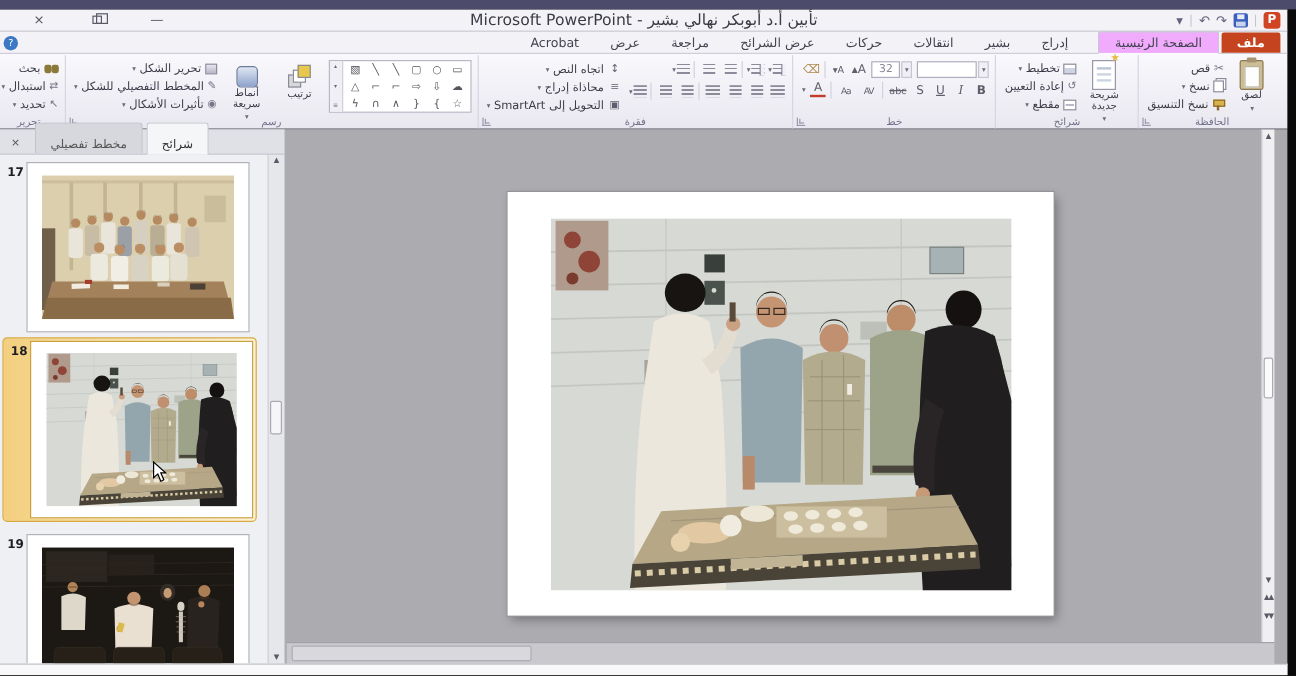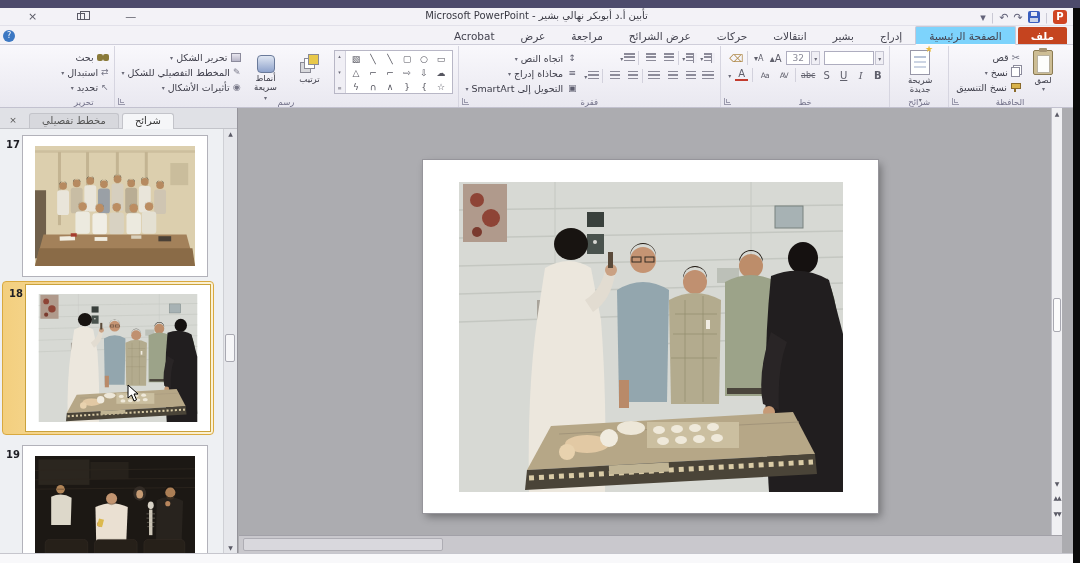--- a/index.html
+++ b/index.html
@@ -6,32 +6,32 @@
   *{box-sizing:border-box;}
   .screen{position:relative;width:1080px;height:563px;overflow:hidden;
     font-family:"DejaVu Sans",sans-serif;background:#0a0a0a;-webkit-font-smoothing:antialiased;}
   
   .top-strip{position:absolute;top:0;left:0;width:1080px;height:8px;background:#4d4b6c;}
   .titlebar{position:absolute;top:8px;left:0;width:1073px;height:18px;background:#f3f2f7;border-bottom:1px solid #e2e1ea;}
   .win-controls{position:absolute;left:28px;top:0;height:18px;display:flex;gap:40px;align-items:center;color:#5a5a66;font-size:11px;}
   .win-controls .wc{cursor:default;line-height:10px;}
   .restore-glyph{display:inline-block;width:8px;height:7px;border:1px solid #5a5a66;position:relative;background:#f3f2f7;}
   .restore-glyph:before{content:"";position:absolute;left:2px;top:-3px;width:8px;height:7px;border:1px solid #5a5a66;}
-  .title-text{position:absolute;left:0;right:0;top:2px;text-align:center;font-size:10px;color:#3a3a44;}
+  .title-text{position:absolute;left:0;right:0;top:2px;text-align:center;font-size:13px;color:#3a3a44;}
   .qat{position:absolute;right:6px;top:1px;height:16px;display:flex;align-items:center;gap:5px;direction:ltr;color:#63637a;font-size:11px;}
   .qat .sep{color:#c3c2cf;font-size:10px;}
   .icon-save{display:inline-block;width:12px;height:12px;background:#3a5fbf;border-radius:2px;position:relative;}
   .icon-save:before{content:"";position:absolute;left:3px;top:1px;width:6px;height:4px;background:#e8ecf5;}
   .icon-save:after{content:"";position:absolute;left:2px;bottom:1px;width:8px;height:4px;background:#c9d4ea;}
   .icon-app{display:inline-block;width:14px;height:14px;background:#d04423;border-radius:3px;color:#fff;font-size:10px;font-weight:bold;text-align:center;line-height:14px;}
   
   .tabsrow{position:absolute;top:26px;left:0;width:1073px;height:19px;background:#f3f2f7;border-bottom:1px solid #cfceda;direction:rtl;display:flex;align-items:flex-end;padding:0 6px 0 0;}
   .tab{padding:3px 13px 2px;font-size:10.5px;color:#444450;white-space:nowrap;cursor:default;}
   .tab.file{background:#c5441f;color:#fff;border-radius:2px 2px 0 0;margin-left:2px;font-weight:bold;}
-  .tab.active{background:#7dd3fc;border:1px solid #c9c8d6;border-bottom:1px solid #fbfbfd;border-radius:2px 2px 0 0;margin-bottom:-1px;}
+  .tab.active{background:#f0abfc;border:1px solid #c9c8d6;border-bottom:1px solid #fbfbfd;border-radius:2px 2px 0 0;margin-bottom:-1px;margin-left:12px;}
   .help-btn{position:absolute;left:3px;top:30px;width:12px;height:12px;border-radius:50%;background:#3c78c3;color:#fff;font-size:8px;text-align:center;line-height:12px;}
   
   .ribbon{position:absolute;top:45px;left:0;width:1073px;height:63px;background:linear-gradient(#f9f8fc,#e9e8f0);border-bottom:1px solid #c2c1cf;direction:rtl;display:flex;align-items:stretch;padding:1px 2px 0 0;}
   .group{position:relative;border-left:1px solid #d6d5e0;padding:2px 5px 12px 7px;display:flex;align-items:flex-start;}
   .group-label{position:absolute;bottom:0;right:0;left:0;text-align:center;font-size:8.5px;color:#73728a;pointer-events:none;}
   .launcher{position:absolute;bottom:2px;left:3px;width:7px;height:7px;border-left:1px solid #9a99ac;border-bottom:1px solid #9a99ac;}
   .launcher:after{content:"";position:absolute;left:1px;bottom:1px;width:3px;height:3px;border-left:1px solid #9a99ac;border-bottom:1px solid #9a99ac;}
   .bigbtn{width:46px;display:flex;flex-direction:column;align-items:center;gap:1px;padding-top:2px;font-size:8.5px;color:#3c3c48;text-align:center;line-height:9px;cursor:default;}
   .bigbtn .dd{font-size:6px;color:#6a6a78;}
   .smallcol{display:flex;flex-direction:column;justify-content:flex-start;gap:1px;padding-top:2px;}
@@ -99,21 +99,21 @@
   .icon-binocs:before,.icon-binocs:after{content:"";position:absolute;top:0;width:6px;height:7px;background:#8a7a3a;border-radius:2px;}
   .icon-binocs:before{left:0;} .icon-binocs:after{right:0;}
   .icon-replace{color:#767686;font-size:9px;}
   .icon-select{color:#767686;font-size:9px;}
   
   .workspace{position:absolute;top:108px;left:0;width:1073px;height:445px;background:#acacb0;}
   
   .panel{position:absolute;left:0;top:0;width:238px;height:445px;background:#edeff2;border-right:1px solid #94939a;}
   .panel-tabs{position:relative;height:21px;background:#e0e1e6;border-bottom:1px solid #c3c4ca;display:flex;align-items:flex-end;padding:0 4px;direction:ltr;}
   .panel-close{width:14px;font-size:9px;color:#555;text-align:center;margin:0 6px 3px 2px;}
-  .ptab{font-size:10px;padding:1px 12px 2px;border:1px solid #c3c4ca;border-bottom:none;border-radius:3px 3px 0 0;color:#555;background:#d7d8dd;margin-left:3px;white-space:nowrap;}
+  .ptab{font-size:10px;padding:12px 12px 2px;border:1px solid #c3c4ca;border-bottom:none;border-radius:3px 3px 0 0;color:#555;background:#d7d8dd;margin-left:3px;white-space:nowrap;}
   .ptab.active{background:#f5f6f8;color:#333;margin-bottom:-1px;padding-bottom:3px;}
   .thumbs{position:absolute;left:0;right:14px;top:21px;bottom:0;overflow:hidden;background:#eef0f3;}
   .trow{position:absolute;left:2px;display:flex;align-items:flex-start;}
   .tnum{width:20px;font-size:10px;font-weight:bold;color:#1e1e24;padding:4px 2px 0 4px;}
   .tbox{background:#fff;border:1px solid #b2b2ba;display:flex;align-items:center;justify-content:center;}
   .trow.selected{background:linear-gradient(to right,#f3cf7e,#fcf2d6);border:1px solid #d9a93f;border-radius:4px;padding:2px;}
   .trow.selected .tbox{border:1px solid #caa23c;}
   .cursor-arrow{position:absolute;pointer-events:none;}
   
   .pscroll{position:absolute;right:0;top:21px;bottom:0;width:14px;background:#e6e7eb;border-left:1px solid #cfd0d5;display:block;}
@@ -385,20 +385,36 @@
       <div class="group-label">الحافظة</div>
       <span class="launcher"></span>
     </div>
 
     <div class="group">
       <div class="bigbtn">
         <span class="icon-newslide"></span>
         <span>شريحة جديدة</span>
         <span class="dd">▾</span>
       </div>
+      <div class="smallcol">
+        <div class="srow">
+          <span class="icon-layout"></span>
+          <span>تخطيط</span>
+          <span class="dd">▾</span>
+        </div>
+        <div class="srow">
+          <span class="icon-reset">↺</span>
+          <span>إعادة التعيين</span>
+        </div>
+        <div class="srow">
+          <span class="icon-section"></span>
+          <span>مقطع</span>
+          <span class="dd">▾</span>
+        </div>
+      </div>
       <div class="group-label">شرائح</div>
     </div>
 
     <div class="group">
       <div class="fontgrp">
         <div class="frow">
           <span class="combo">
             <span class="box" style="width:50px"></span>
             <span class="arrow">▾</span>
           </span>

